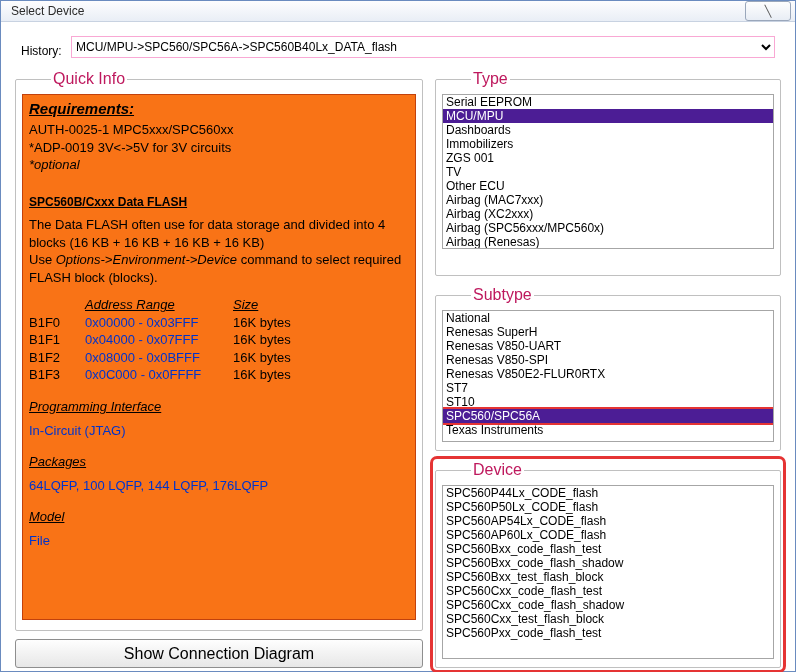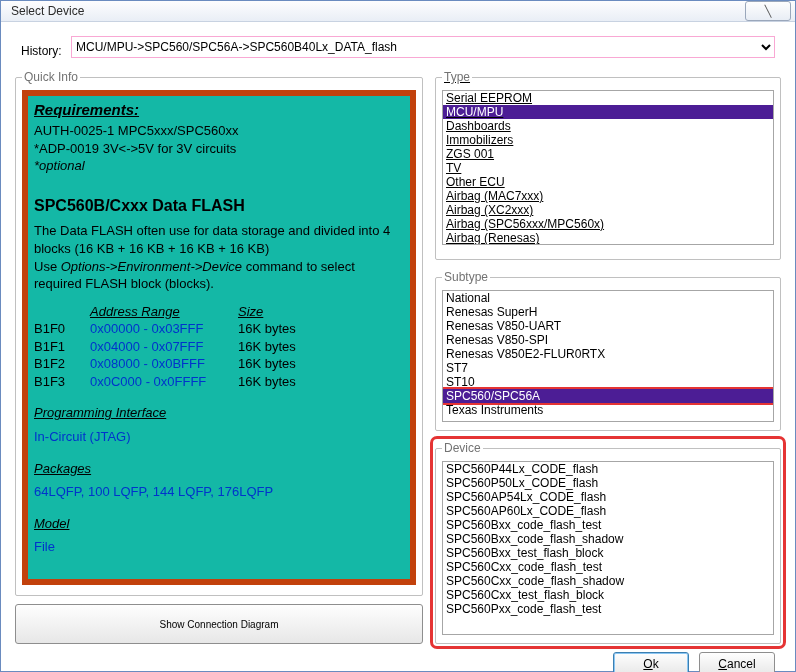--- a/index.html
+++ b/index.html
@@ -84,55 +84,57 @@
     gap: 10px;
   }
   fieldset.group {
     border: 1px solid #c0c0c0;
     border-radius: 2px;
     margin: 0;
     padding: 6px 6px 6px 6px;
     position: relative;
   }
   fieldset.group > legend {
-    font-size: 12px;
+    font-size: 16px;
     padding: 0 2px;
-    color: #737373;
+    color: #be185d;
+    margin-left: 29px;
   }
   .quickinfo {
     flex: 1;
     overflow: hidden;
     display: flex;
     flex-direction: column;
   }
   .scrollbox {
     overflow-y: scroll;
-    border: 6px solid #c2410c;
-    background: #14b8a6;
+    border: 1px solid #c2410c;
+    background: #f97316;
     font-size: 13px;
     line-height: 1.35;
     padding: 4px 6px;
   }
   .quickinfo .scrollbox {
     flex: 1;
     margin: 0 0 4px 0;
     font-family: Arial, sans-serif;
   }
   .link { color: #0033cc; }
   .section-h {
     font-weight: bold;
     font-size: 15px;
     text-decoration: underline;
     font-style: italic;
     display: block;
     margin: 0 0 2px 0;
   }
   .subhead {
     font-weight: bold;
-    font-size: 16px;
+    text-decoration: underline;
+    font-size: 12px;
     display: block;
     margin: 20px 0 6px 0;
   }
   .small-subhead {
     text-decoration: underline;
     font-style: italic;
     display: block;
     margin: 14px 0 6px 0;
   }
   .addr-header {
@@ -163,25 +165,25 @@
   }
   .listbox .item.selected {
     background: #4c1d95;
     color: #fff;
   }
   .type-box { height: 155px; }
   .subtype-box { height: 132px; }
   .device-box { height: 174px; }
   .show-conn-btn {
     margin-top: 8px;
-    height: 40px;
+    height: 29px;
     border: 1px solid #8e8e8e;
     border-radius: 3px;
     background: linear-gradient(#fefefe,#e7e7e7);
-    font-size: 10px;
+    font-size: 16px;
     cursor: default;
     display: flex;
     align-items: center;
     justify-content: center;
   }
   .dialog-buttons {
     display: flex;
     justify-content: flex-end;
     gap: 10px;
     padding: 8px 6px 0 0;
@@ -196,21 +198,21 @@
     cursor: default;
     display: flex;
     align-items: center;
     justify-content: center;
   }
   .dlg-btn.default {
     border: 1px solid #3c7fb1;
     box-shadow: 0 0 0 1px #8ac6f3 inset;
   }
   .dlg-btn .ul { text-decoration: underline; }
-  .group.type-group { padding-bottom: 14px; text-decoration: underline; }
+  .group.type-group { padding-bottom: 26px; }
   .group.subtype-group { padding-bottom: 8px; position:relative;}
   .group.device-group { padding-bottom: 8px; }
   .subtype-highlight-item {
     outline: 2px solid #e53434;
     outline-offset: 0;
   }
   .device-fieldset-highlight {
     outline: 3px solid #e53434;
     outline-offset: 2px;
   }

